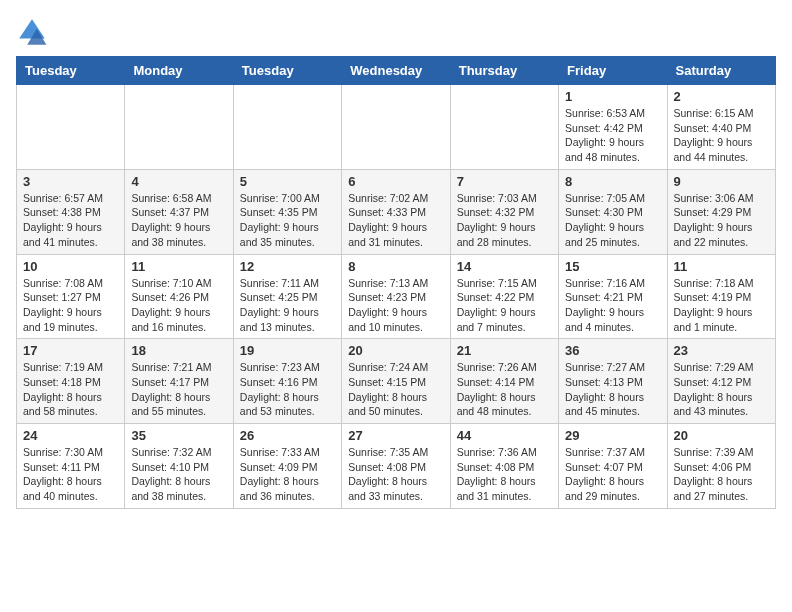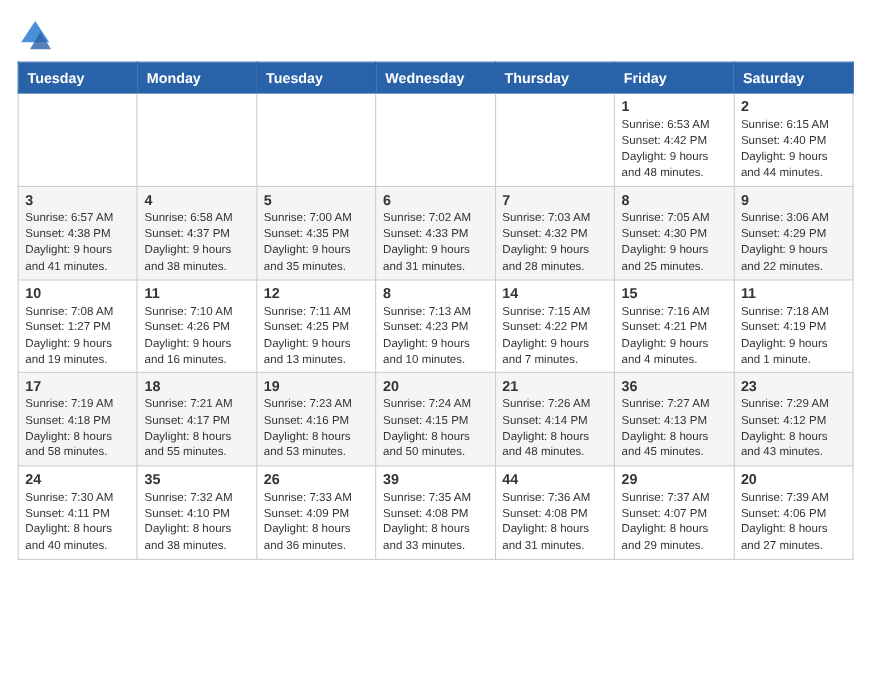--- a/index.html
+++ b/index.html
@@ -219,21 +219,21 @@
 Sunset: 4:10 PM
 Daylight: 8 hours and 38 minutes.</div>
         </td>
         <td>
           <div class="day-number">26</div>
           <div class="day-info">Sunrise: 7:33 AM
 Sunset: 4:09 PM
 Daylight: 8 hours and 36 minutes.</div>
         </td>
         <td>
-          <div class="day-number">39</div>
+          <div class="day-number">27</div>
           <div class="day-info">Sunrise: 7:35 AM
 Sunset: 4:08 PM
 Daylight: 8 hours and 33 minutes.</div>
         </td>
         <td>
           <div class="day-number">44</div>
           <div class="day-info">Sunrise: 7:36 AM
 Sunset: 4:08 PM
 Daylight: 8 hours and 31 minutes.</div>
         </td>

